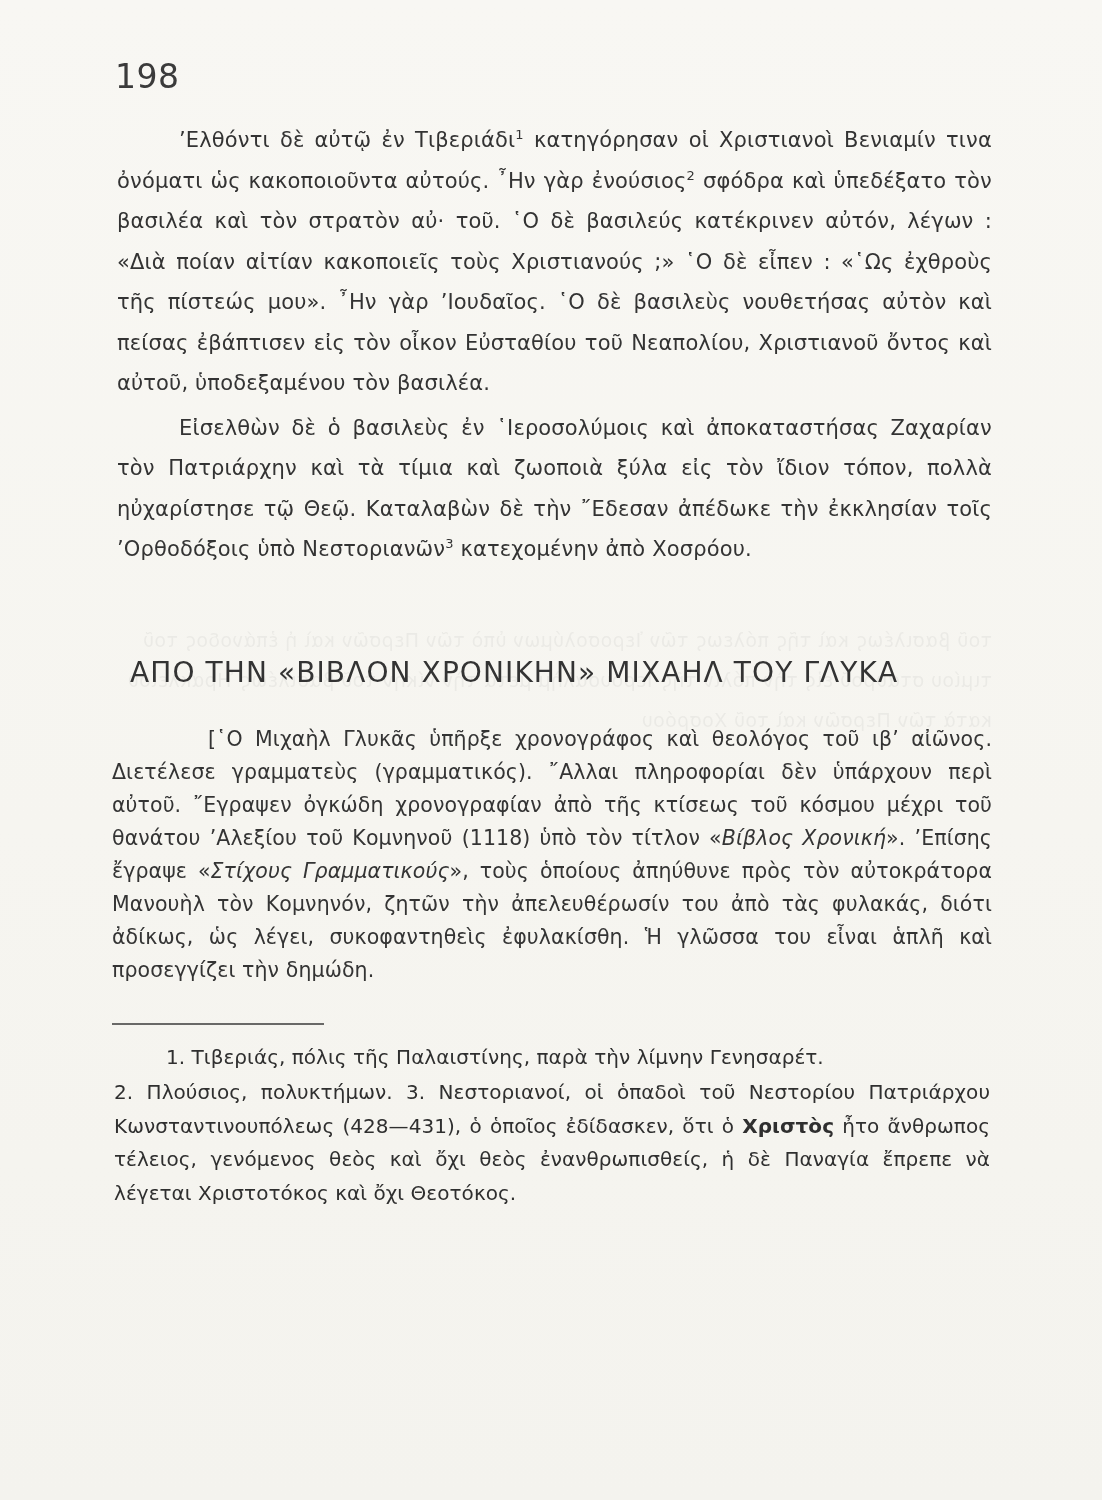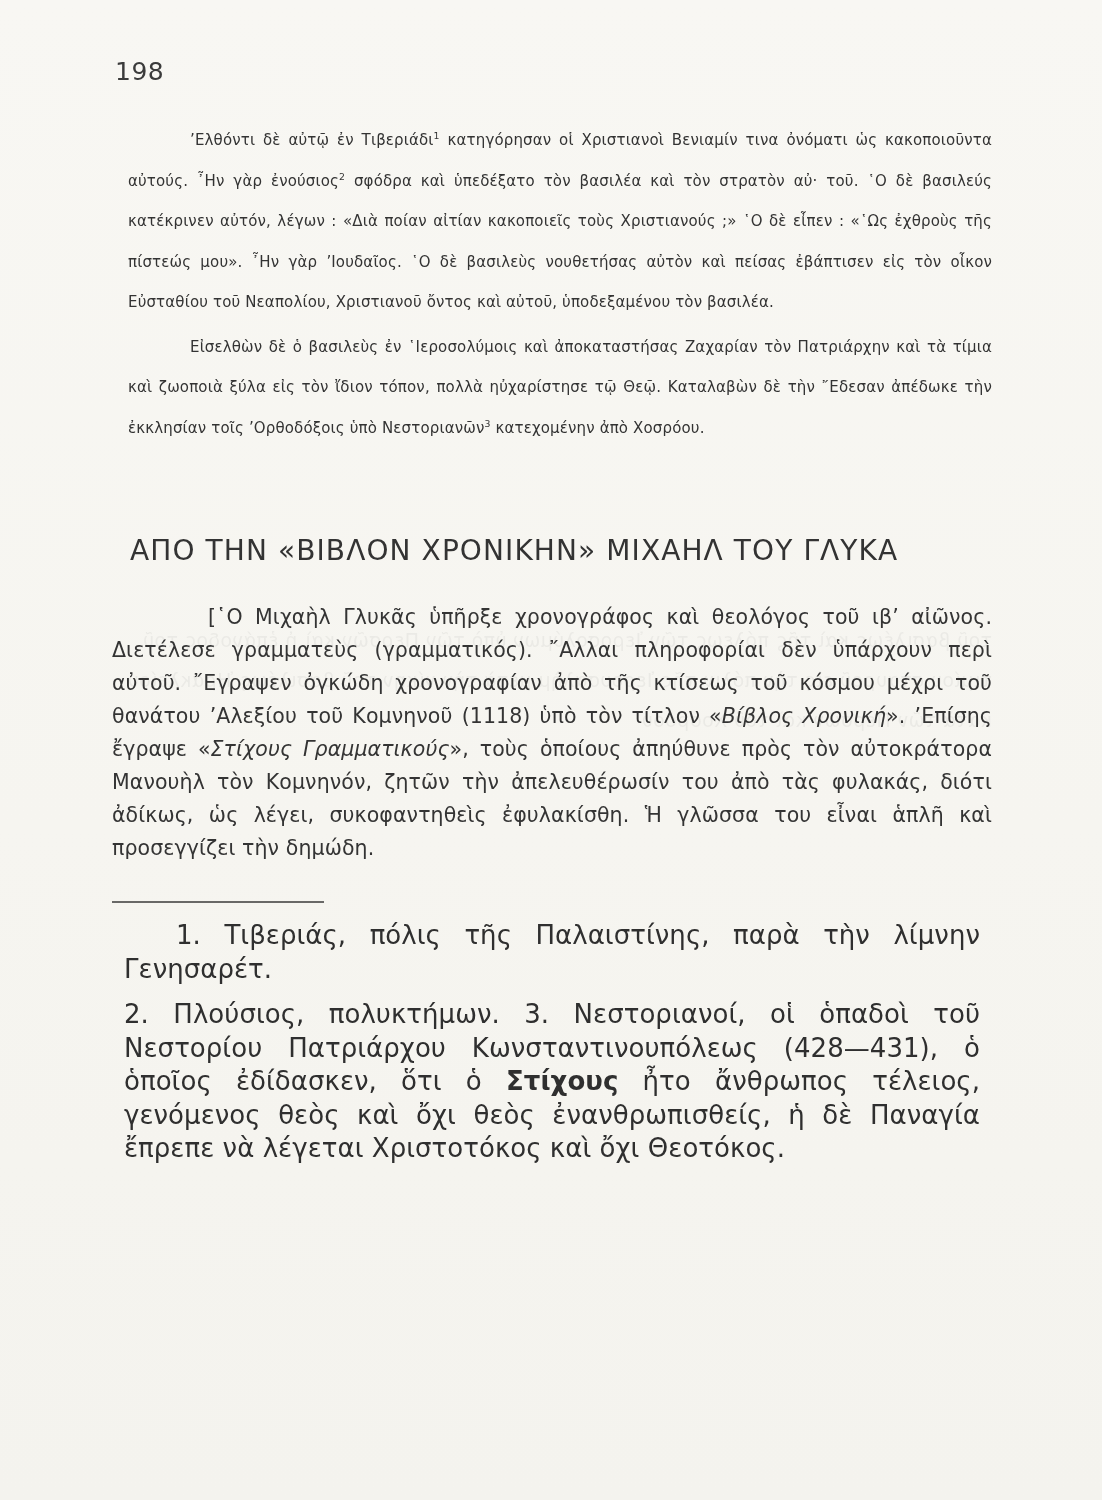--- a/index.html
+++ b/index.html
@@ -33,33 +33,33 @@
     line-height: 40px;
     letter-spacing: 0.4px;
     color: #3a3a3a;
     pointer-events: none;
     white-space: pre-wrap;
   }
   .page-number {
     position: absolute;
     left: 115px;
     top: 57px;
-    font-size: 25px;
+    font-size: 33px;
     letter-spacing: 0.5px;
     color: #3b3b3b;
   }
   .content {
     position: absolute;
     left: 112px;
     top: 120px;
     width: 880px;
   }
   p.body {
-    margin: 0 0 4px 16px;
-    font-size: 15px;
+    margin: 0 0 4px 5px;
+    font-size: 21px;
     line-height: 40.5px;
     text-align: justify;
     text-align-last: left;
     letter-spacing: 0.15px;
     color: #333;
   }
   p.body.indent {
     text-indent: 62px;
   }
   sup {
@@ -98,22 +98,22 @@
     font-style: italic;
   }
   .footnote-rule {
     margin: 36px 0 16px 0;
     width: 212px;
     height: 2px;
     background: #3a3a3a;
     opacity: 0.75;
   }
   .footnotes p {
-    margin: 12px;
-    font-size: 26px;
+    margin: 2px;
+    font-size: 20px;
     line-height: 33.5px;
     text-align: justify;
     text-align-last: left;
     letter-spacing: 0.05px;
     color: #2f2f2f;
   }
   .footnotes p.first {
     text-indent: 52px;
   }
   .bold {
@@ -139,17 +139,17 @@
     <h2 class="section">ΑΠΟ ΤΗΝ «ΒΙΒΛΟΝ ΧΡΟΝΙΚΗΝ» ΜΙΧΑΗΛ ΤΟΥ ΓΛΥΚΑ</h2>
 
     <div class="bracket-block">
       <p class="note indent" id="n0">[῾Ο Μιχαὴλ Γλυκᾶς ὑπῆρξε χρονογράφος καὶ θεολόγος τοῦ ιβ’ αἰῶνος. Διετέλεσε γραμματεὺς (γραμματικός). ῎Αλλαι πληροφορίαι δὲν ὑπάρχουν περὶ αὐτοῦ. ῎Εγραψεν ὀγκώδη χρονογραφίαν ἀπὸ τῆς κτίσεως τοῦ κόσμου μέχρι τοῦ θανάτου ’Αλεξίου τοῦ Κομνηνοῦ (1118) ὑπὸ τὸν τίτλον «<span class="ital">Βίβλος Χρονική</span>». ’Επίσης ἔγραψε «<span class="ital">Στίχους Γραμματικούς</span>», τοὺς ὁποίους ἀπηύθυνε πρὸς τὸν αὐτοκράτορα Μανουὴλ τὸν Κομνηνόν, ζητῶν τὴν ἀπελευθέρωσίν του ἀπὸ τὰς φυλακάς, διότι ἀδίκως, ὡς λέγει, συκοφαντηθεὶς ἐφυλακίσθη. Ἡ γλῶσσα του εἶναι ἁπλῆ καὶ προσεγγίζει τὴν δημώδη.</p>
     </div>
 
     <div class="footnote-rule"></div>
 
     <div class="footnotes">
       <p class="first" id="f0">1. Τιβεριάς, πόλις τῆς Παλαιστίνης, παρὰ τὴν λίμνην Γενησαρέτ.</p>
-      <p id="f1">2. Πλούσιος, πολυκτήμων. 3. Νεστοριανοί, οἱ ὁπαδοὶ τοῦ Νεστορίου Πατριάρχου Κωνσταντινουπόλεως (428—431), ὁ ὁποῖος ἐδίδασκεν, ὅτι ὁ <span class="bold">Στίχους</span> ἦτο ἄνθρωπος τέλειος, γενόμενος θεὸς καὶ ὄχι θεὸς ἐνανθρωπισθείς, ἡ δὲ Παναγία ἔπρεπε νὰ λέγεται Χριστοτόκος καὶ ὄχι Θεοτόκος.</p>
+      <p id="f1">2. Πλούσιος, πολυκτήμων. 3. Νεστοριανοί, οἱ ὁπαδοὶ τοῦ Νεστορίου Πατριάρχου Κωνσταντινουπόλεως (428—431), ὁ ὁποῖος ἐδίδασκεν, ὅτι ὁ <span class="bold">Χριστὸς</span> ἦτο ἄνθρωπος τέλειος, γενόμενος θεὸς καὶ ὄχι θεὸς ἐνανθρωπισθείς, ἡ δὲ Παναγία ἔπρεπε νὰ λέγεται Χριστοτόκος καὶ ὄχι Θεοτόκος.</p>
     </div>
 
   </div>
 </div>
 
 </body></html>

